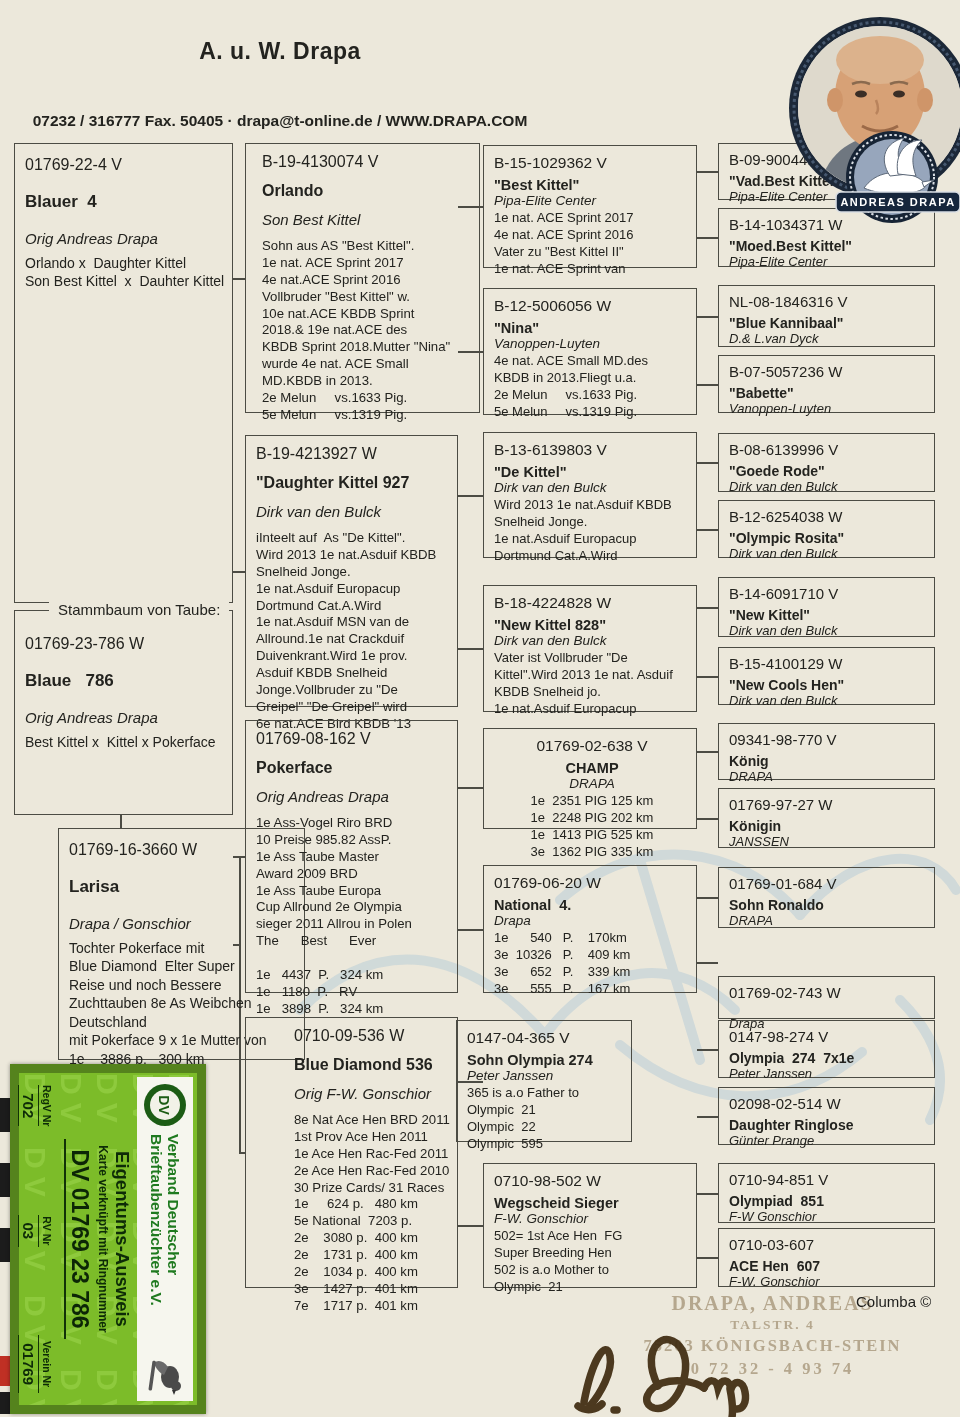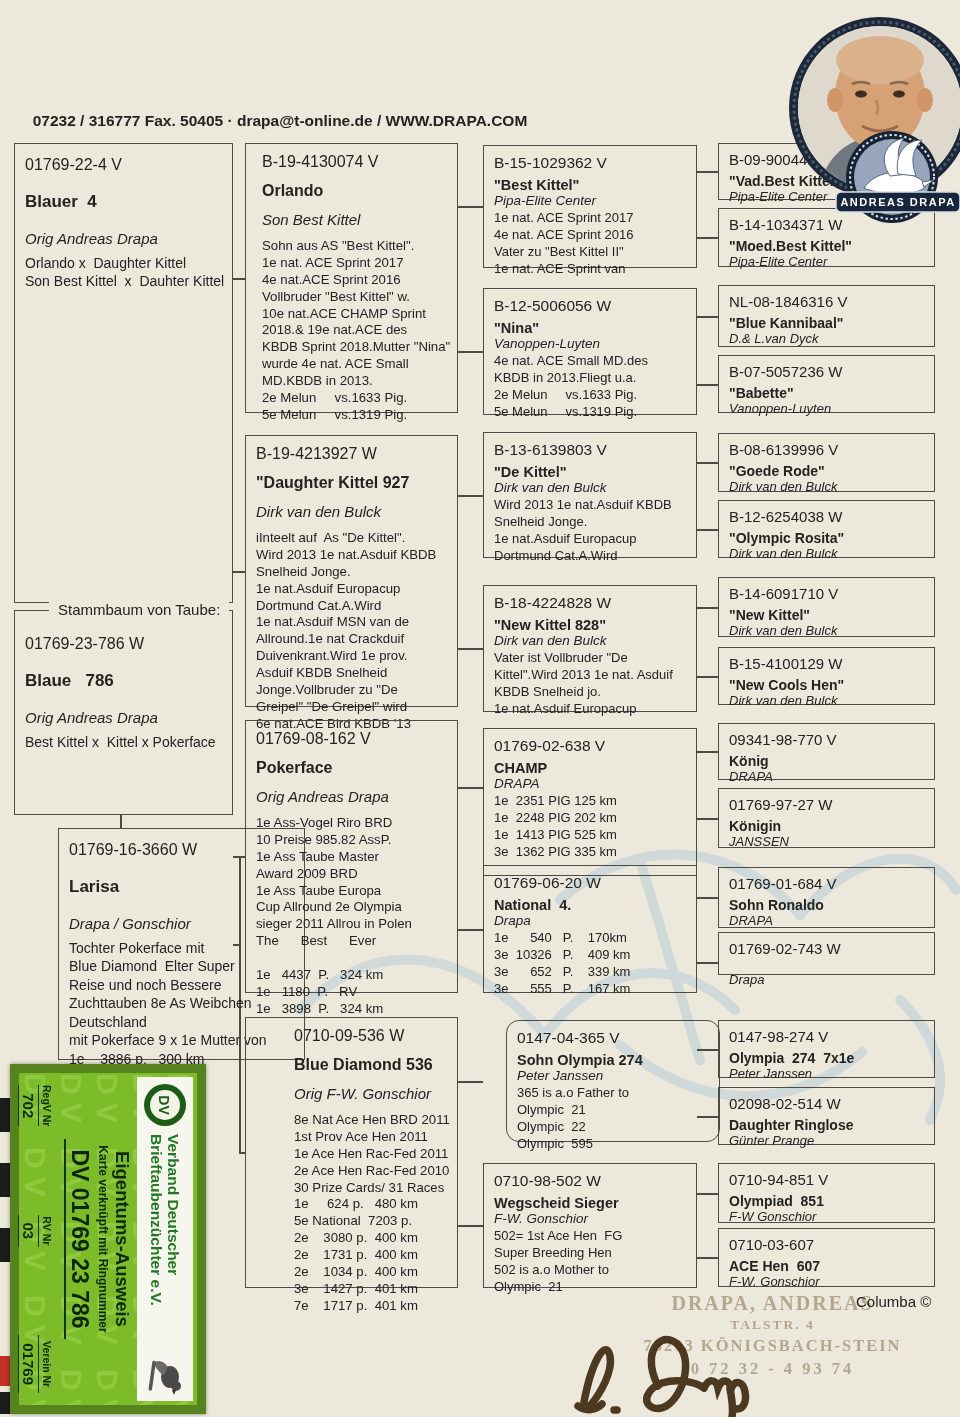--- a/index.html
+++ b/index.html
@@ -82,20 +82,21 @@
       <path d="M300,1010 C380,930 470,950 545,1035"></path>
       <path d="M545,1035 C600,960 680,955 735,1010"></path>
       <path d="M560,900 C640,830 740,845 800,915"></path>
       <path d="M800,915 C860,845 930,845 956,890"></path>
       <path d="M620,1045 C700,1112 790,1112 862,1052"></path>
       <path d="M640,860 L700,1060"></path>
       <path d="M900,1000 C940,1040 950,1080 930,1120"></path>
     </g>
   </svg>
 
+  <div class="abs h1">A. u. W. Drapa</div>
   <div class="abs h3">07232 / 316777 Fax. 50405  ·  drapa@t-online.de / WWW.DRAPA.COM</div>
 
   <div id="conns">
       <div class="conn" style="left: 120px; top: 603px; width: 1.6px; height: 9px;"></div>
       <div class="conn" style="left: 120px; top: 815px; width: 1.6px; height: 13px;"></div>
       <div class="conn" style="left: 233px; top: 278px; width: 12px; height: 1.6px;"></div>
       <div class="conn" style="left: 233px; top: 571px; width: 12px; height: 1.6px;"></div>
       <div class="conn" style="left: 233px; top: 856px; width: 12px; height: 1.6px;"></div>
       <div class="conn" style="left: 233px; top: 944px; width: 6px; height: 1.6px;"></div>
       <div class="conn" style="left: 239px; top: 856px; width: 1.6px; height: 296px;"></div>
@@ -148,29 +149,29 @@
         <div class="line">Blue Diamond  Elter Super</div>
         <div class="line">Reise und noch Bessere</div>
         <div class="line">Zuchttauben 8e As Weibchen</div>
         <div class="line">Deutschland</div>
         <div class="line">mit Pokerface 9 x 1e Mutter von</div>
         <div class="line">1e    3886 p.   300 km</div>
         <div class="line">1e    1205 p.   245 km</div>
         <div class="line">2e    2199 p.   425 km</div>
         <div class="line">4e    3066 p.   400 km</div>
       </div>
-      <div class="pbox g2" style="left: 245px; top: 143px; width: 213px; height: 270px; padding-left: 16px;">
+      <div class="pbox g2" style="left: 245px; top: 143px; width: 235px; height: 270px; padding-left: 16px;">
         <div class="ring">B-19-4130074 V</div>
         <div class="bname">Orlando</div>
         <div class="breeder">Son Best Kittel</div>
         <div class="line">Sohn aus AS "Best Kittel".</div>
         <div class="line">1e nat. ACE Sprint 2017</div>
         <div class="line">4e nat.ACE Sprint 2016</div>
         <div class="line">Vollbruder "Best Kittel" w.</div>
-        <div class="line">10e nat.ACE CHAMP Sprint</div>
+        <div class="line">10e nat.ACE KBDB Sprint</div>
         <div class="line">2018.&amp; 19e nat.ACE des</div>
         <div class="line">KBDB Sprint 2018.Mutter "Nina"</div>
         <div class="line">wurde 4e nat. ACE Small</div>
         <div class="line">MD.KBDB in 2013.</div>
         <div class="line">2e Melun     vs.1633 Pig.</div>
         <div class="line">5e Melun     vs.1319 Pig.</div>
       </div>
       <div class="pbox g2" style="left: 245px; top: 435px; width: 213px; height: 272px;">
         <div class="ring">B-19-4213927 W</div>
         <div class="bname">"Daughter Kittel 927</div>
@@ -251,39 +252,39 @@
       </div>
       <div class="pbox g3" style="left: 483px; top: 585px; width: 214px; height: 127px;">
         <div class="ring">B-18-4224828 W</div>
         <div class="bname">"New Kittel 828"</div>
         <div class="breeder">Dirk van den Bulck</div>
         <div class="line">Vater ist Vollbruder "De</div>
         <div class="line">Kittel".Wird 2013 1e nat. Asduif</div>
         <div class="line">KBDB Snelheid jo.</div>
         <div class="line">1e nat.Asduif Europacup</div>
       </div>
-      <div class="pbox g3" style="left: 483px; top: 728px; width: 214px; height: 148px;">
+      <div class="pbox g3" style="left: 483px; top: 728px; width: 214px; height: 101px; text-align: center;">
         <div class="ring">01769-02-638 V</div>
         <div class="bname">CHAMP</div>
         <div class="breeder">DRAPA</div>
         <div class="line">1e  2351 PIG 125 km</div>
         <div class="line">1e  2248 PIG 202 km</div>
         <div class="line">1e  1413 PIG 525 km</div>
         <div class="line">3e  1362 PIG 335 km</div>
       </div>
       <div class="pbox g3" style="left: 483px; top: 865px; width: 214px; height: 128px;">
         <div class="ring">01769-06-20 W</div>
         <div class="bname">National  4.</div>
         <div class="breeder">Drapa</div>
         <div class="line">1e      540   P.    170km</div>
         <div class="line">3e  10326   P.    409 km</div>
         <div class="line">3e      652   P.    339 km</div>
         <div class="line">3e      555   P.    167 km</div>
       </div>
-      <div class="pbox g3" style="left: 506px; top: 1020px; width: 214px; height: 122px; border-radius: 13px;">
+      <div class="pbox g3" style="left: 456px; top: 1020px; width: 176px; height: 122px;">
         <div class="ring">0147-04-365 V</div>
         <div class="bname">Sohn Olympia 274</div>
         <div class="breeder">Peter Janssen</div>
         <div class="line">365 is a.o Father to</div>
         <div class="line">Olympic  21</div>
         <div class="line">Olympic  22</div>
         <div class="line">Olympic  595</div>
       </div>
       <div class="pbox g3" style="left: 483px; top: 1163px; width: 214px; height: 125px;">
         <div class="ring">0710-98-502 W</div>
@@ -342,21 +343,21 @@
       <div class="pbox g4" style="left: 718px; top: 788px; width: 217px; height: 60px;">
         <div class="ring">01769-97-27 W</div>
         <div class="bname">Königin</div>
         <div class="breeder">JANSSEN</div>
       </div>
       <div class="pbox g4" style="left: 718px; top: 867px; width: 217px; height: 61px;">
         <div class="ring">01769-01-684 V</div>
         <div class="bname">Sohn Ronaldo</div>
         <div class="breeder">DRAPA</div>
       </div>
-      <div class="pbox g4 spread" style="left: 718px; top: 932px; width: 217px; height: 43px;">
+      <div class="pbox g4 spread" style="left: 718px; top: 976px; width: 217px; height: 43px;">
         <div class="ring">01769-02-743 W</div>
         <div class="breeder">Drapa</div>
       </div>
       <div class="pbox g4" style="left: 718px; top: 1020px; width: 217px; height: 58px;">
         <div class="ring">0147-98-274 V</div>
         <div class="bname">Olympia  274  7x1e</div>
         <div class="breeder">Peter Janssen</div>
       </div>
       <div class="pbox g4" style="left: 718px; top: 1087px; width: 217px; height: 58px;">
         <div class="ring">02098-02-514 W</div>

